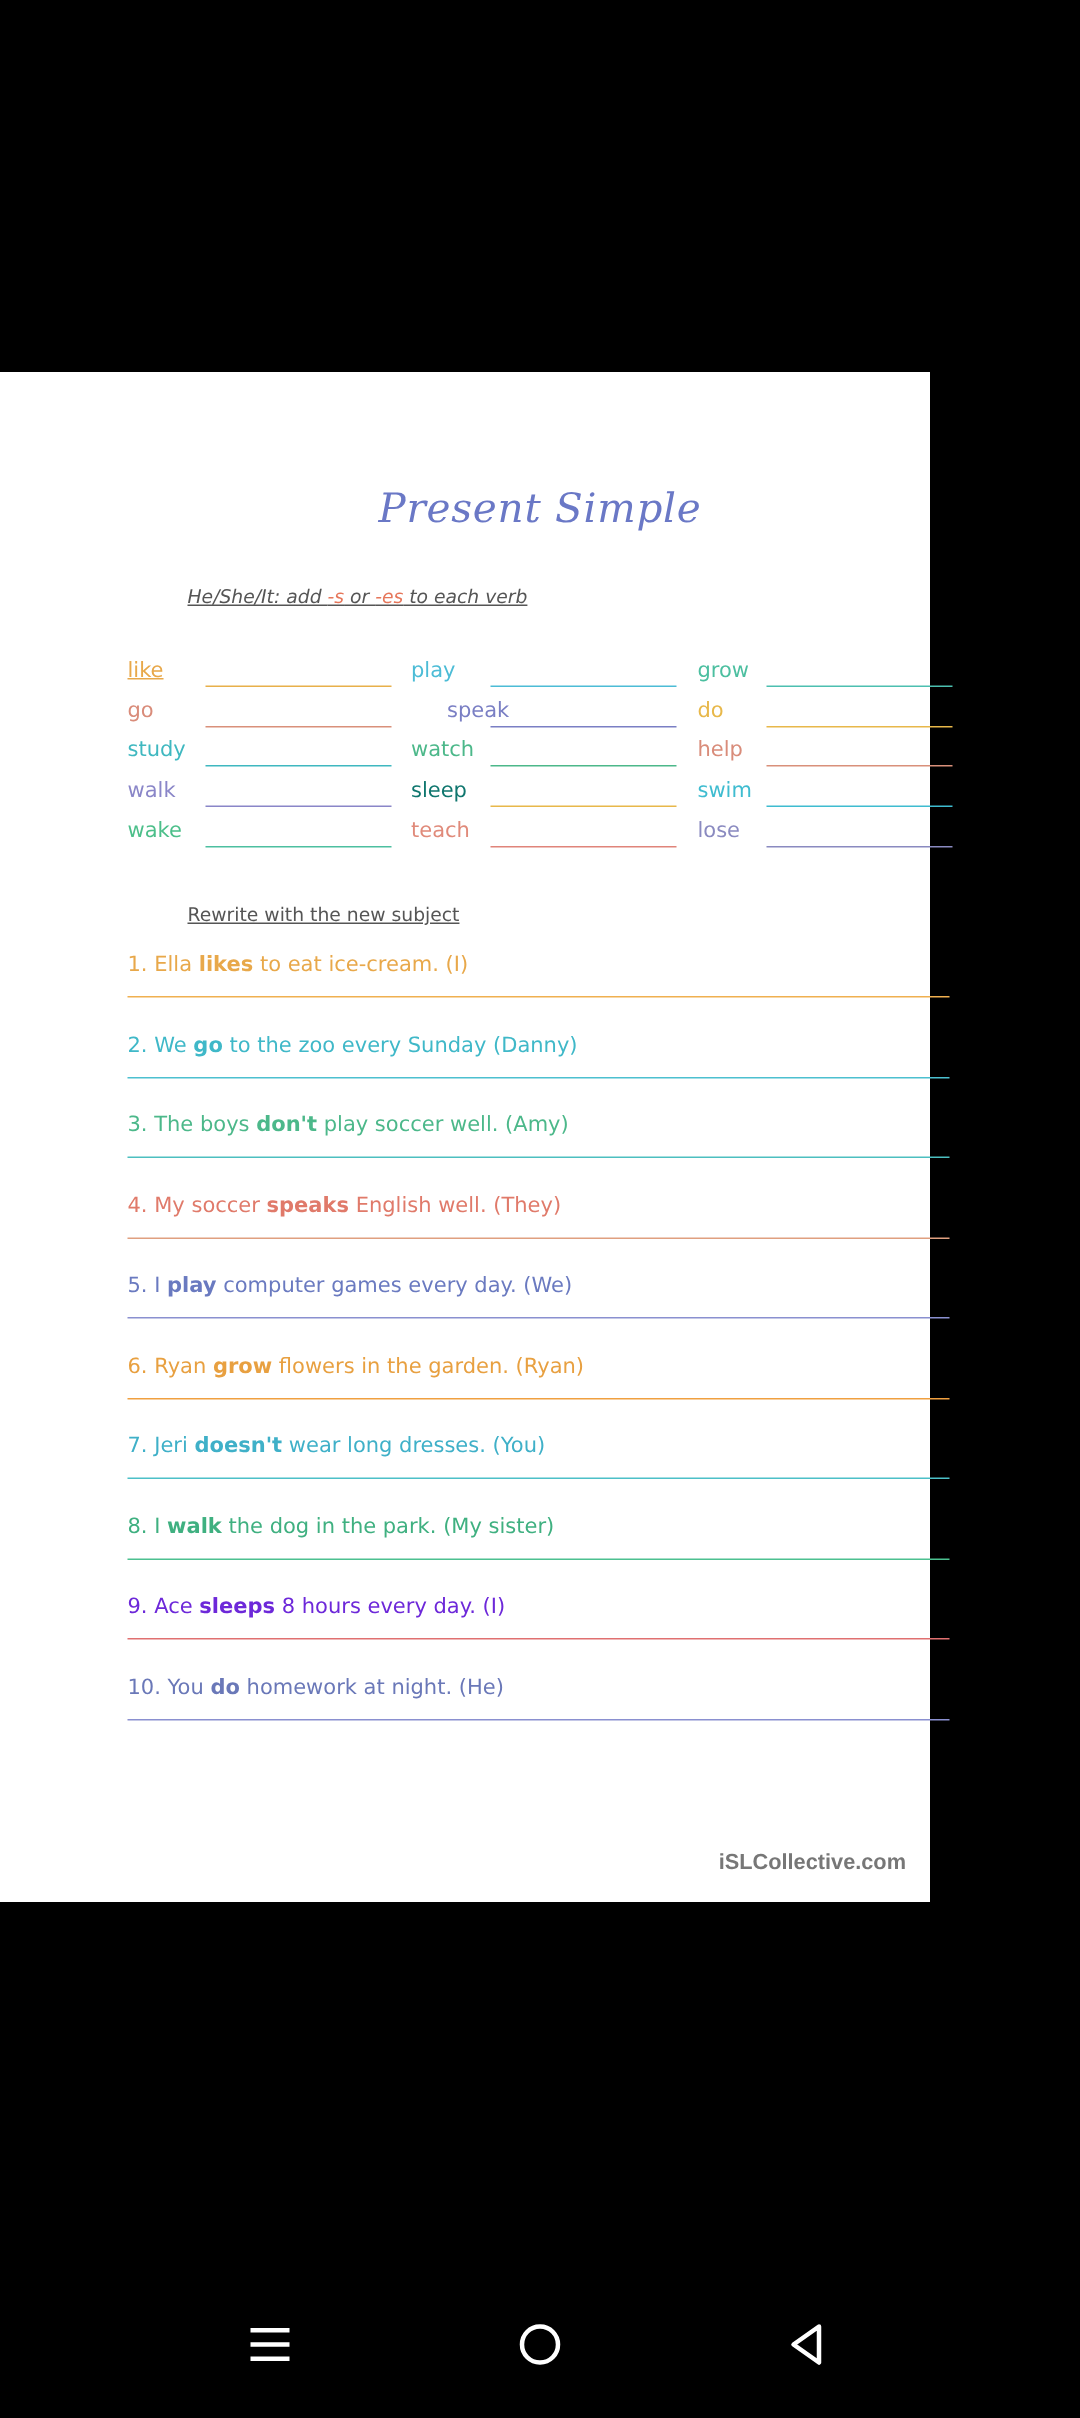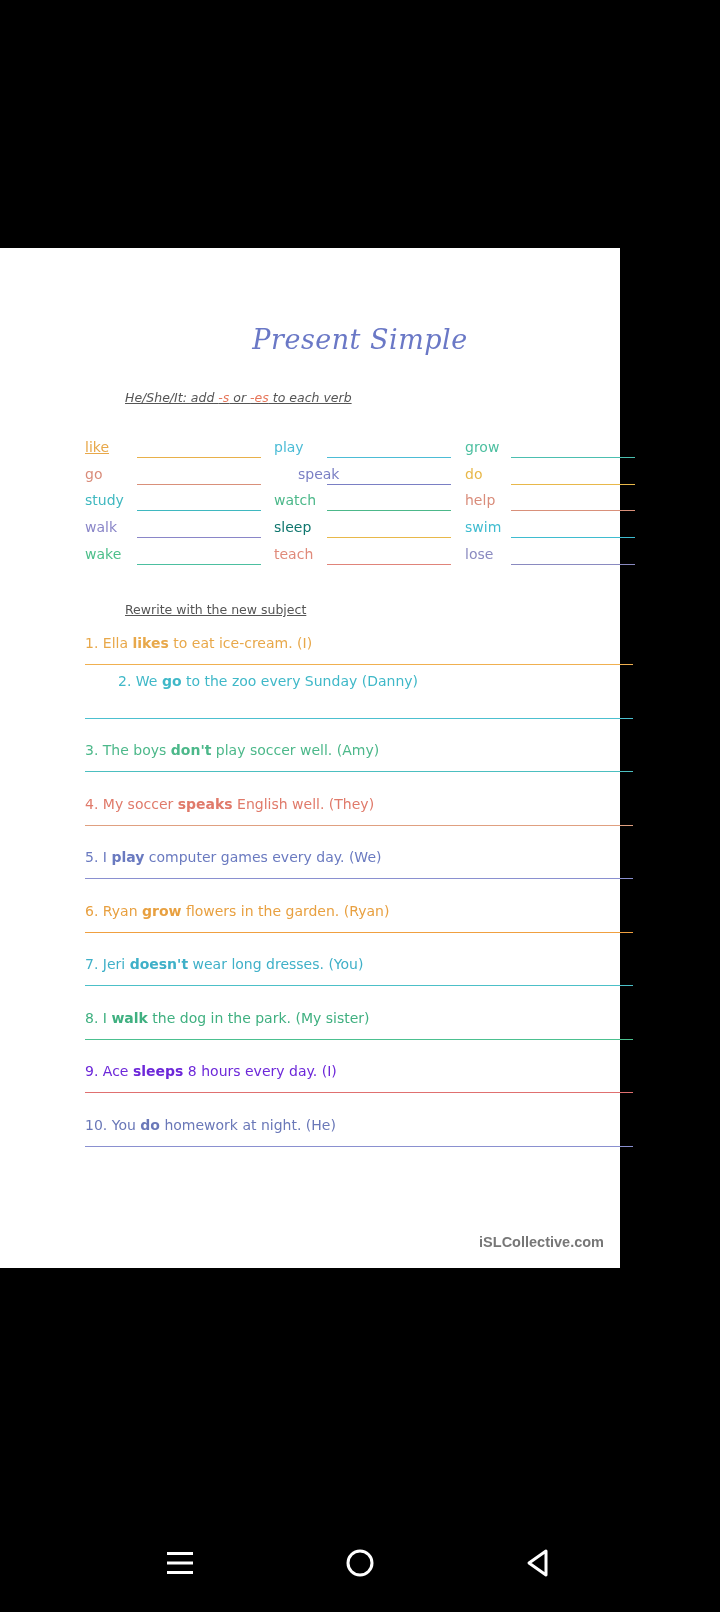--- a/index.html
+++ b/index.html
@@ -75,21 +75,21 @@
         <span class="verb" style="left: 380px; color: rgb(138, 138, 192);">lose</span>
         <div class="vline" style="left: 426px; border-color: rgb(138, 138, 192);"></div>
       </div>
     </div>
 
   <div class="sec-head" style="top:354px;">Rewrite with the new subject</div>
 
   <div id="sentences">
       <div class="sent" style="top: 387px; color: rgb(232, 168, 74);"><span>1.</span><span> Ella </span><b>likes</b><span> to eat ice-cream. (I)</span></div>
       <div class="aline" style="top: 416px; border-color: rgb(240, 176, 80);"></div>
-      <div class="sent" style="top: 425px; color: rgb(63, 184, 200); margin-left: 33px;"><span>2.</span><span> We </span><b>go</b><span> to the zoo every Sunday (Danny)</span></div>
+      <div class="sent" style="top: 441px; color: rgb(63, 184, 200);"><span>2.</span><span> We </span><b>go</b><span> to the zoo every Sunday (Danny)</span></div>
       <div class="aline" style="top: 469.5px; border-color: rgb(76, 192, 208);"></div>
       <div class="sent" style="top: 494px; color: rgb(76, 184, 138);"><span>3.</span><span> The boys </span><b>don't</b><span> play soccer well. (Amy)</span></div>
       <div class="aline" style="top: 523px; border-color: rgb(76, 191, 192);"></div>
       <div class="sent" style="top: 547.5px; color: rgb(224, 122, 106);"><span>4.</span><span> My soccer </span><b>speaks</b><span> English well. (They)</span></div>
       <div class="aline" style="top: 576.5px; border-color: rgb(224, 160, 128);"></div>
       <div class="sent" style="top: 601px; color: rgb(106, 122, 192);"><span>5.</span><span> I </span><b>play</b><span> computer games every day. (We)</span></div>
       <div class="aline" style="top: 630px; border-color: rgb(138, 144, 208);"></div>
       <div class="sent" style="top: 654.5px; color: rgb(232, 160, 64);"><span>6.</span><span> Ryan </span><b>grow</b><span> flowers in the garden. (Ryan)</span></div>
       <div class="aline" style="top: 683.5px; border-color: rgb(240, 160, 64);"></div>
       <div class="sent" style="top: 708px; color: rgb(63, 176, 200);"><span>7.</span><span> Jeri </span><b>doesn't</b><span> wear long dresses. (You)</span></div>

